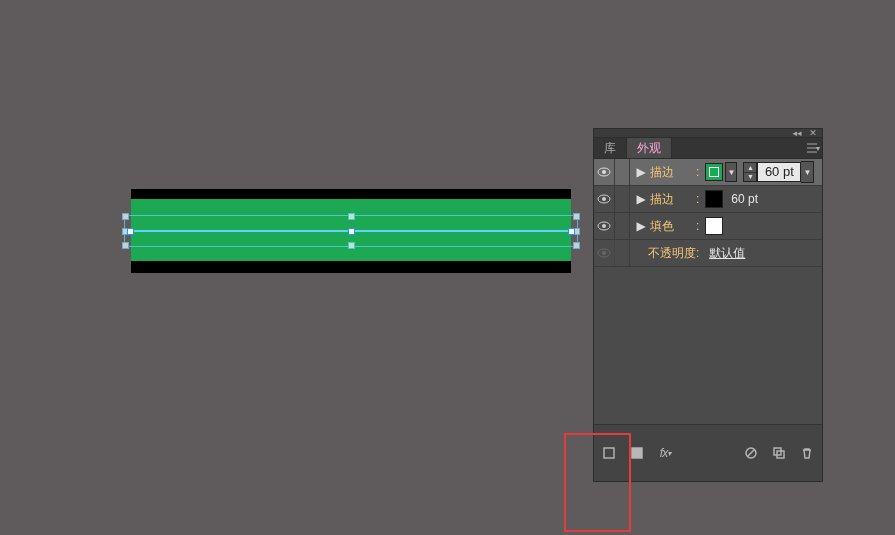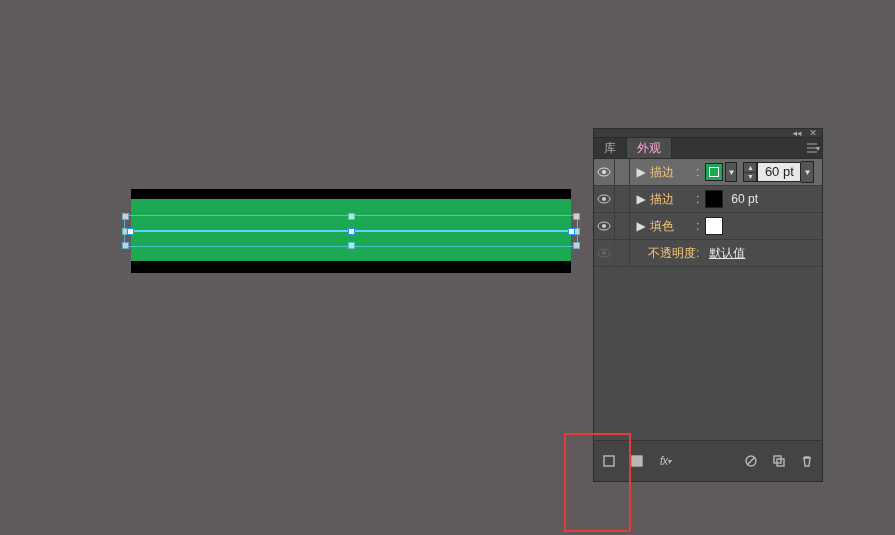--- a/index.html
+++ b/index.html
@@ -250,21 +250,21 @@
   .opacity-label { color: #f4c778; }
   .opacity-link { color: #e6e6e6; text-decoration: underline; cursor: pointer; margin-left: 4px;}
 
   
   .panel-footer {
     height: 24px;
     background: #444;
     border-top: 1px solid #333;
     display: flex;
     align-items: center;
-    padding: 8px 6px;
+    padding: 16px 6px;
     gap: 10px;
   }
   .footer-spacer { flex: 1; }
   .footer-btn {
     width: 18px; height: 18px;
     color: #b8b8b8;
     display: inline-flex; align-items: center; justify-content: center;
     cursor: pointer;
   }
   .footer-btn svg { width: 14px; height: 14px; stroke: #b8b8b8; fill: none; stroke-width: 1.4; }

